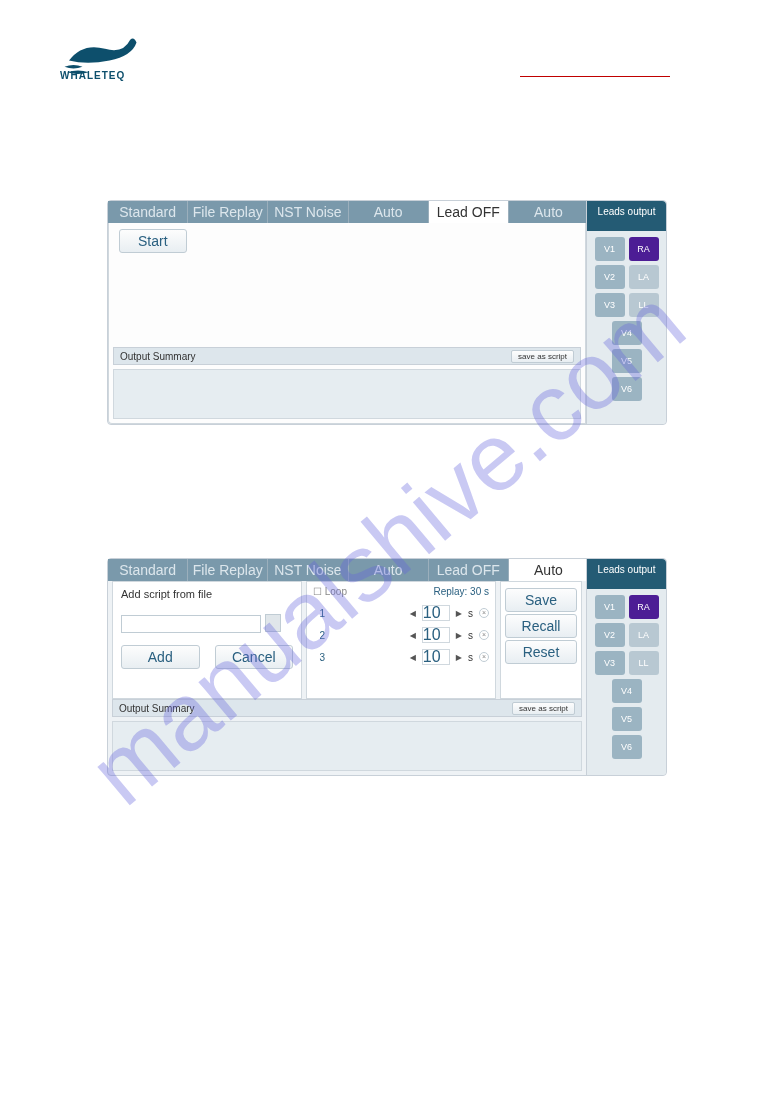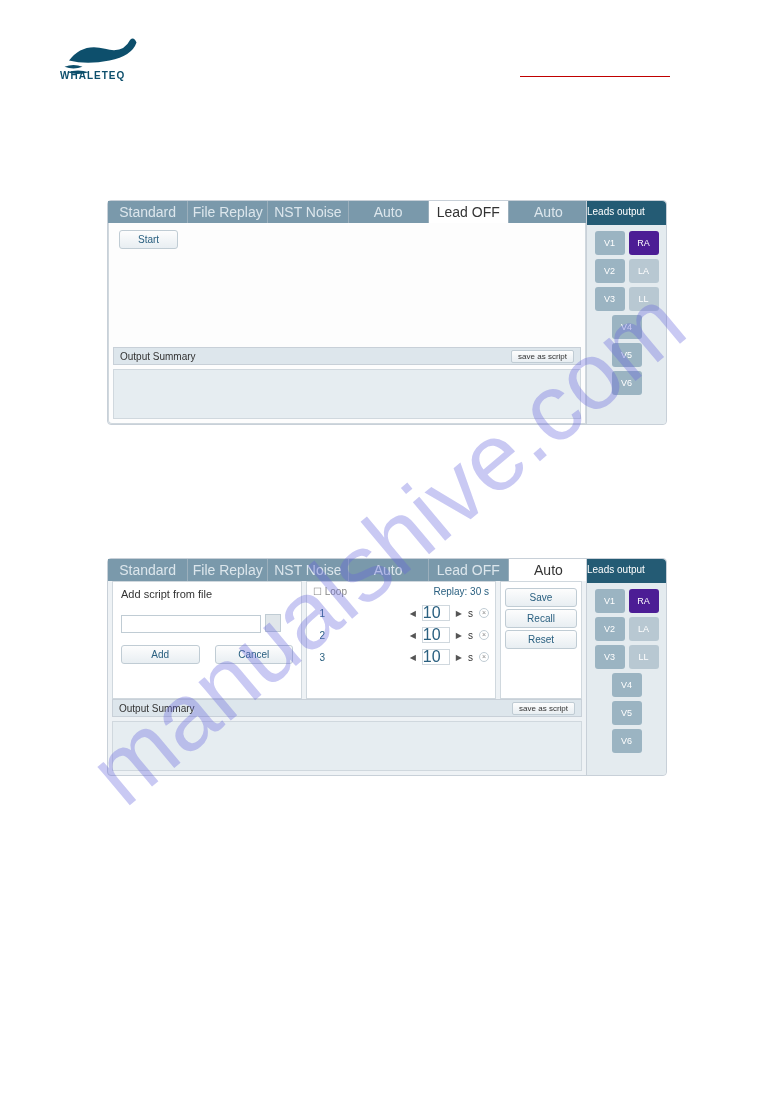--- a/index.html
+++ b/index.html
@@ -81,25 +81,25 @@
   .leads-panel {
     position: absolute;
     top: 0;
     right: 0;
     width: 80px;
     background: #e4ebef;
     border-left: 1px solid #c8d0d8;
     border-radius: 0 4px 4px 0;
   }
   .leads-header {
-    height: 24px;
+    height: 30px;
     background: #245b74;
     color: #fff;
     font-size: 10px;
-    text-align: left;
+    text-align: center;
     line-height: 22px;
     border-top-right-radius: 4px;
   }
   .leads-grid {
     padding: 6px 4px;
   }
   .leads-row {
     display: flex;
     gap: 4px;
     margin-bottom: 4px;
@@ -135,21 +135,21 @@
   .lead-off-title {
     color: #1a4e7a;
     font-size: 11px;
     margin-bottom: 4px;
   }
   .btn {
     display: inline-block;
     background: linear-gradient(#fdfdfd, #e8eef2);
     border: 1px solid #c0ccd4;
     border-radius: 3px;
-    font-size: 10px;
+    font-size: 14px;
     color: #2a6080;
     padding: 3px 18px;
     text-align: center;
     cursor: pointer;
   }
   .output-summary-bar {
     position: absolute;
     bottom: 58px;
     left: 4px;
     right: 4px;

